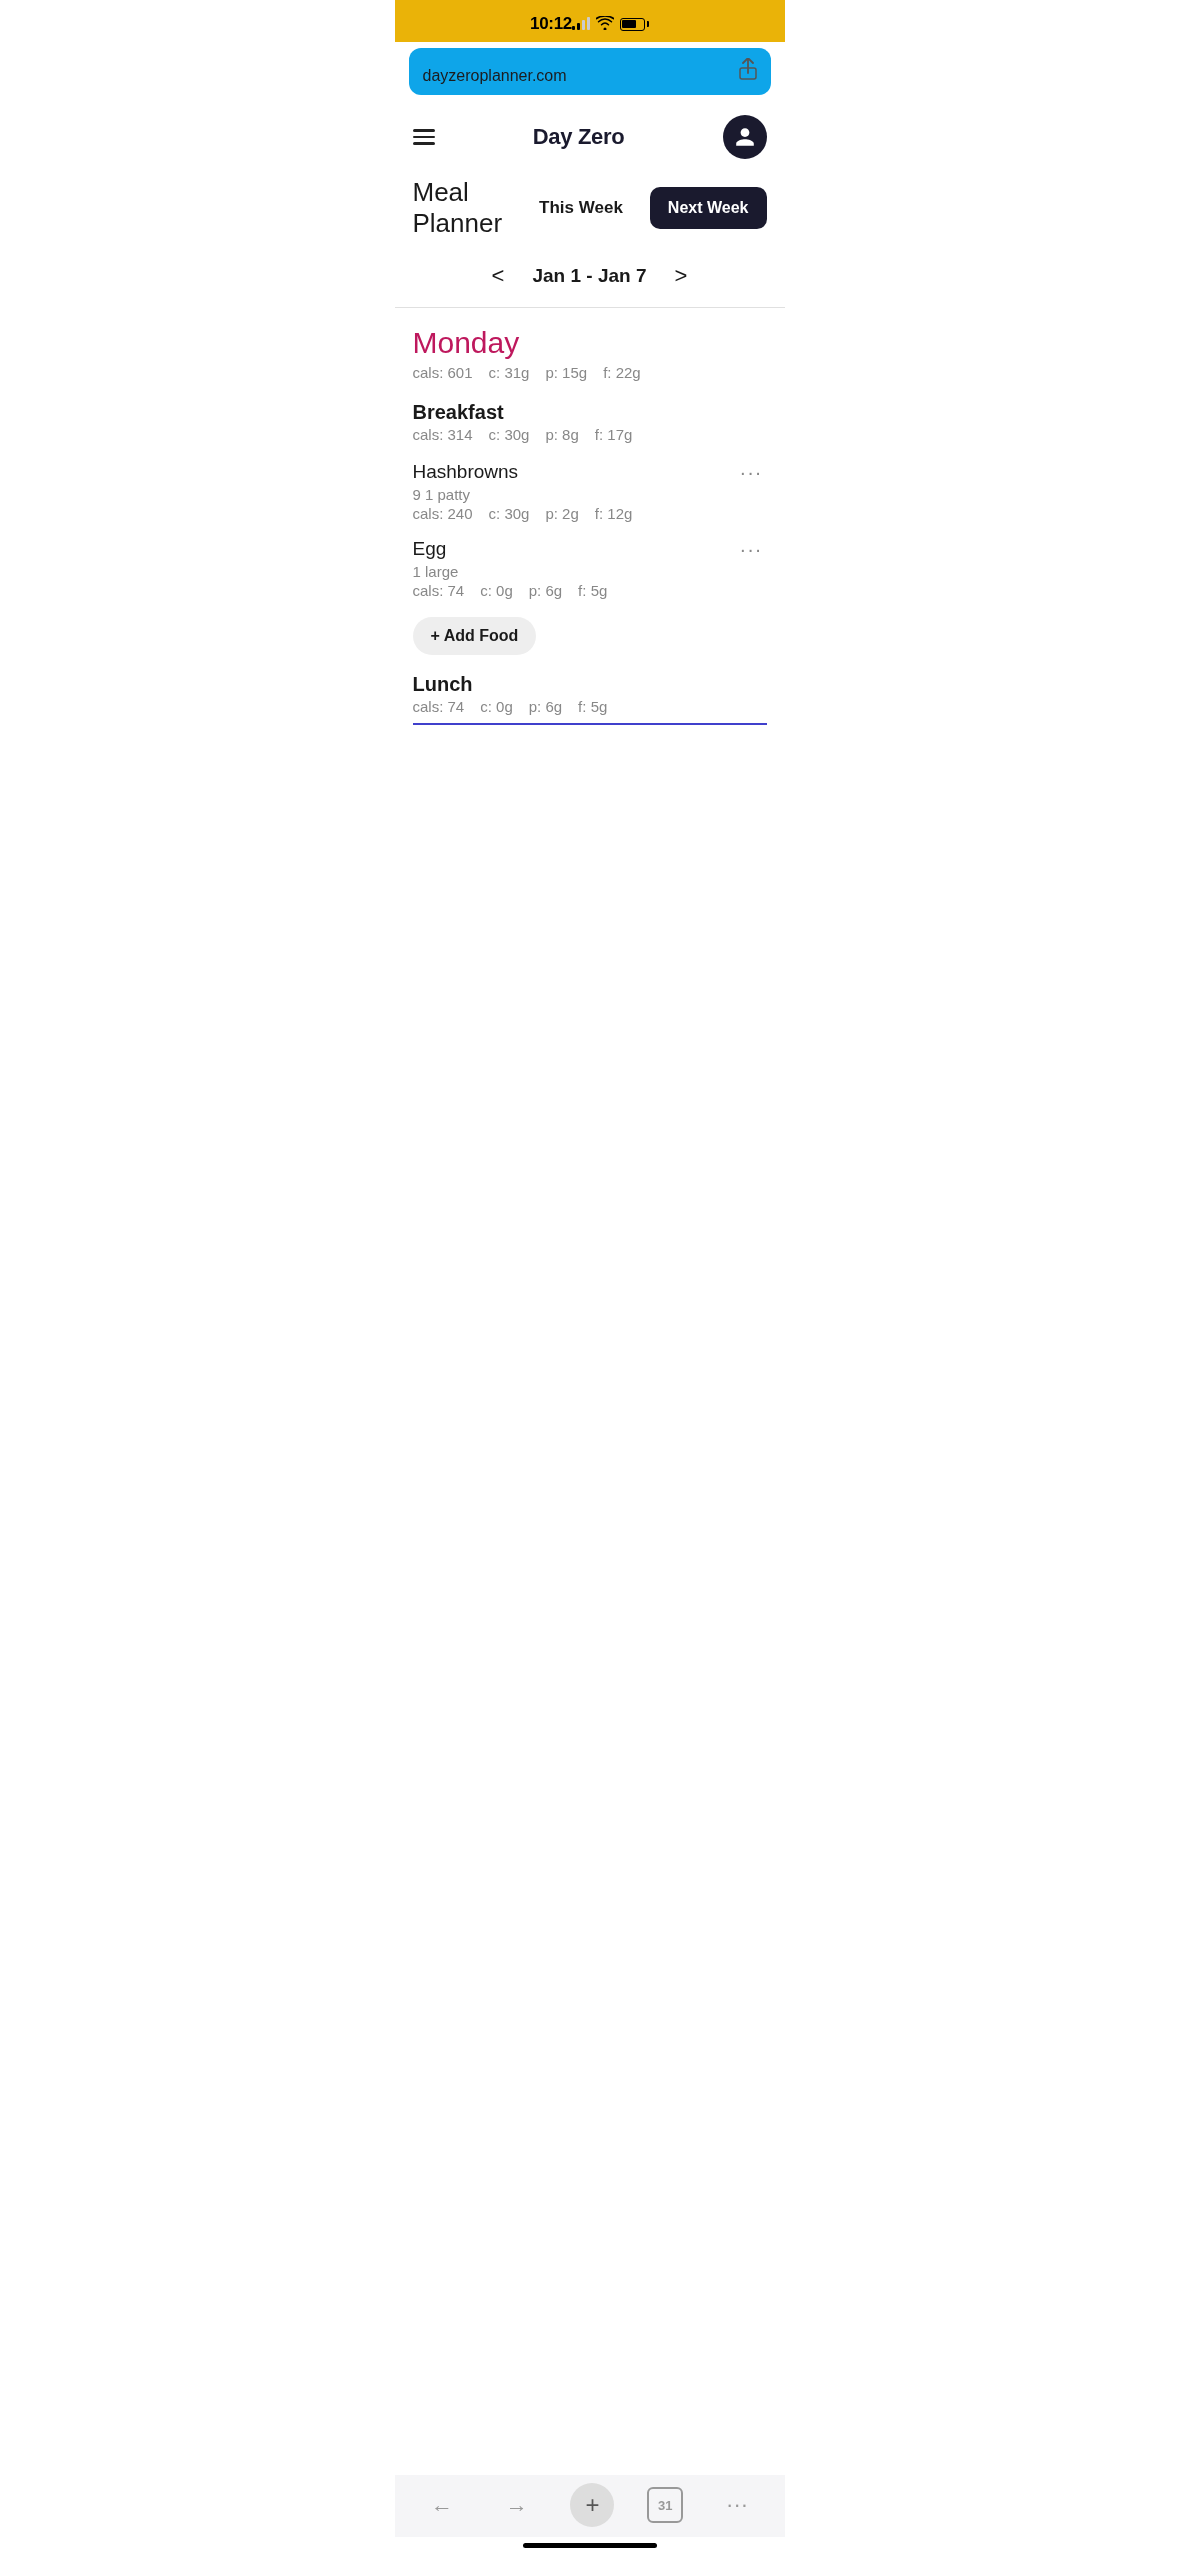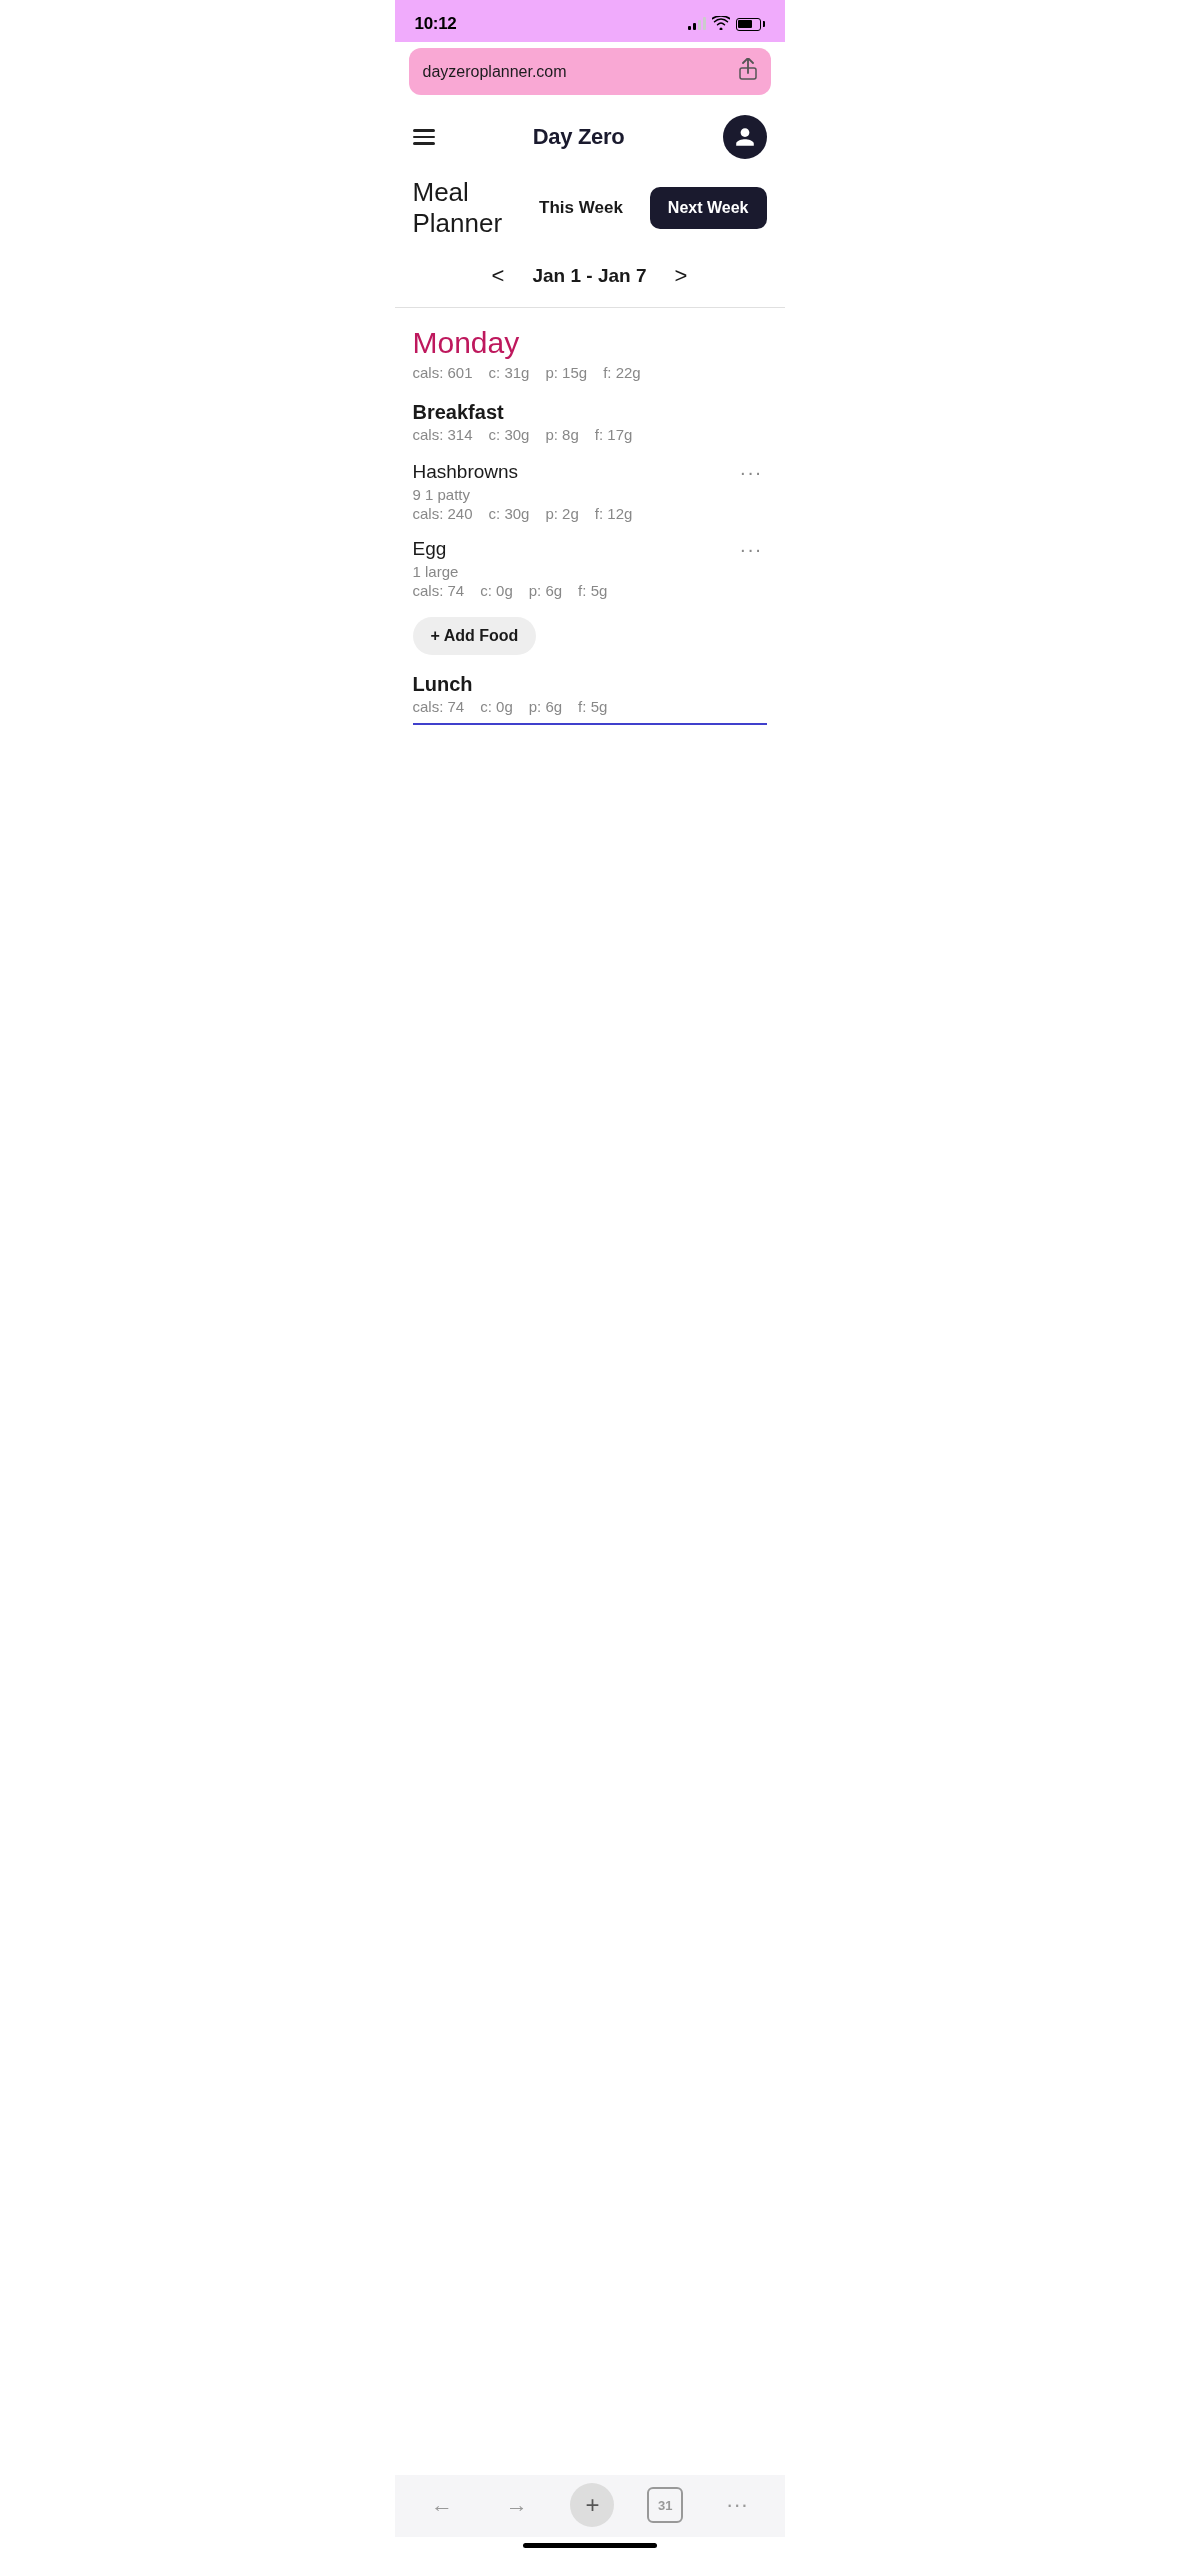--- a/index.html
+++ b/index.html
@@ -11,24 +11,24 @@
       width: 390px;
       min-height: 852px;
       margin: 0 auto;
       overflow-x: hidden;
       position: relative;
     }
 
     
     .status-bar {
       display: flex;
-      justify-content: space-between;
+      justify-content: center;
       align-items: center;
       padding: 14px 20px 8px 20px;
-      background: #f0abfc;
+      background: #eab308;
     }
 
     .status-time {
       font-size: 17px;
       font-weight: 700;
       color: #000;
       letter-spacing: -0.3px;
     }
 
     .status-icons {
@@ -86,24 +86,24 @@
       width: 2px;
       height: 6px;
       background: #000;
       border-radius: 0 1px 1px 0;
       margin-left: 1px;
     }
 
     
     .browser-bar {
       margin: 6px 14px 10px 14px;
-      background: #f9a8d4;
+      background: #0ea5e9;
       border-radius: 12px;
       display: flex;
-      align-items: center;
+      align-items: flex-end;
       justify-content: space-between;
       padding: 10px 14px;
       gap: 12px;
     }
 
     .browser-url {
       font-size: 16px;
       color: #1c1c1e;
     }
 

